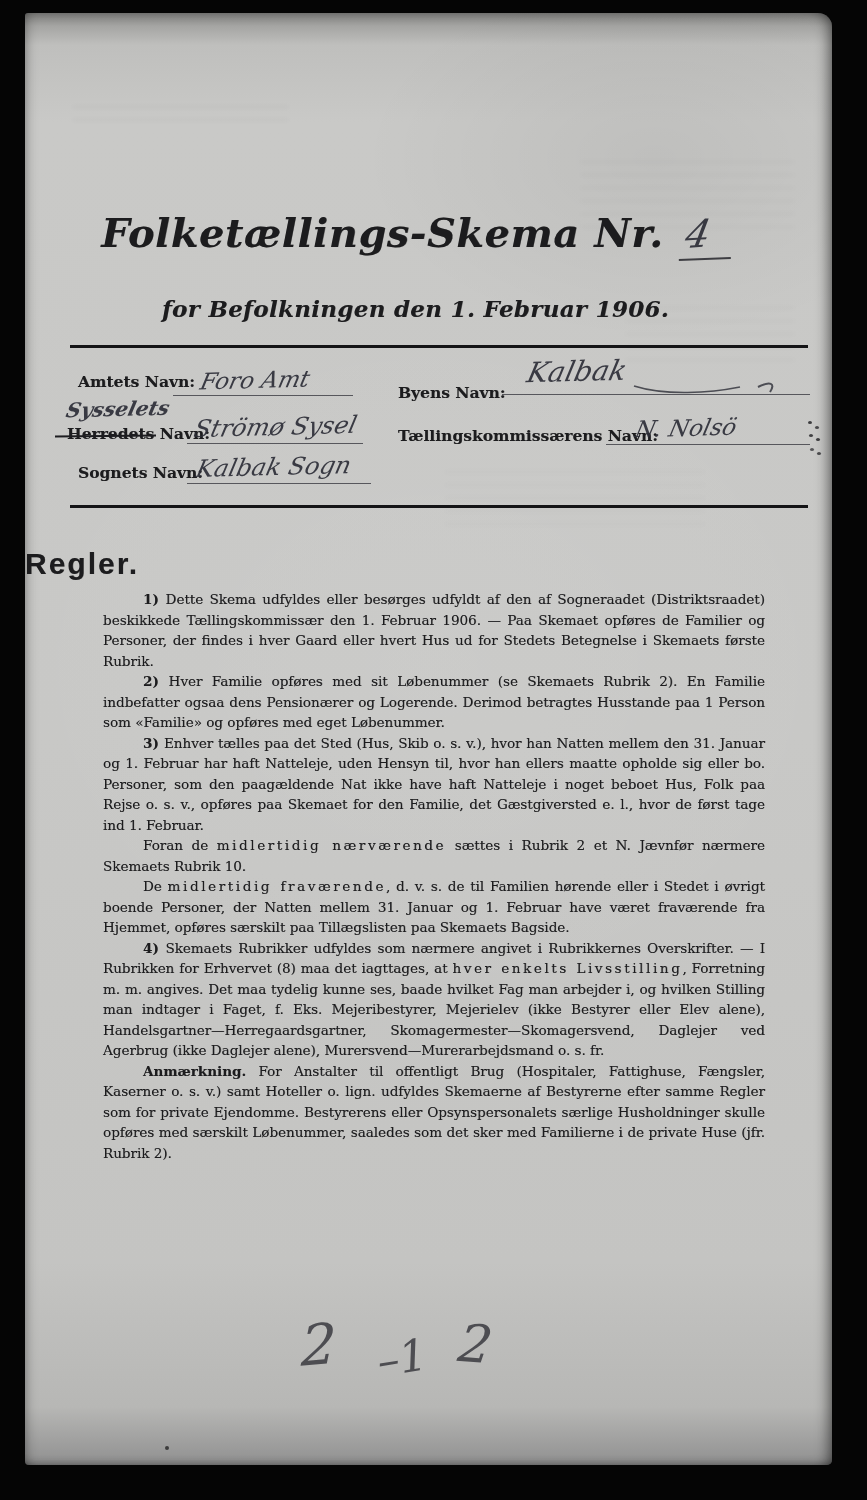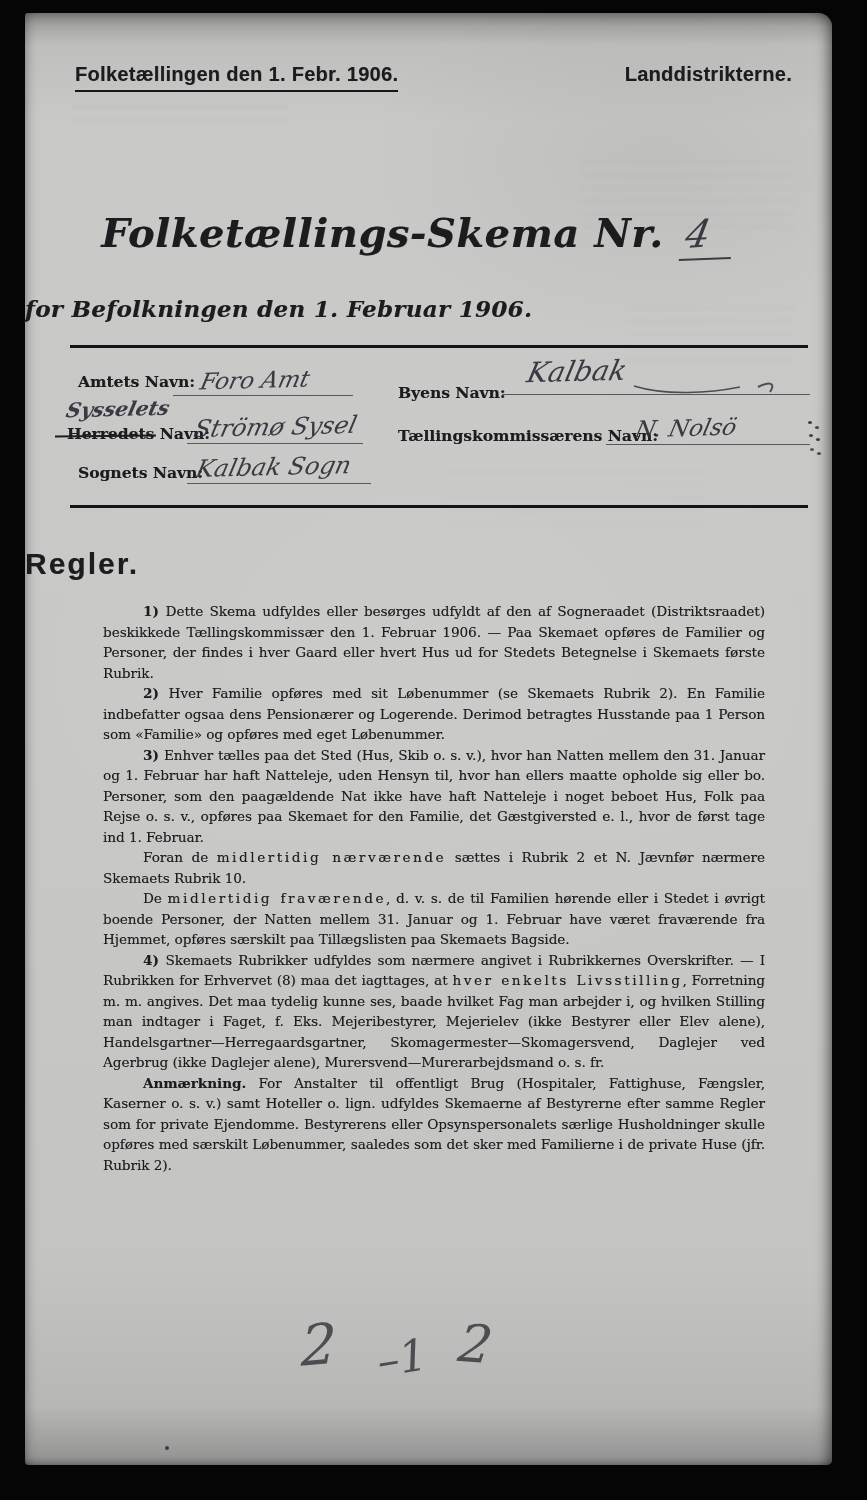--- a/index.html
+++ b/index.html
@@ -42,21 +42,21 @@
     display:flex; justify-content:space-between; align-items:flex-start; }
   .header-left { font:bold 20px/1.2 "Liberation Sans", sans-serif;
     border-bottom:2px solid #17171a; padding-bottom:4px; letter-spacing:.3px; }
   .header-right { font:bold 20px/1.2 "Liberation Sans", sans-serif; letter-spacing:.3px; }
 
   .title-row { position:absolute; top:199px; left:0; width:100%; text-align:center;
     padding-right:26px; box-sizing:border-box; white-space:nowrap; }
   .title-main { font:bold italic 40px/1 "DejaVu Serif", serif; letter-spacing:.5px; }
   .title-number-wrap { display:inline-block; margin-left:14px; padding:0 20px 2px 8px;
     border-bottom:2.5px solid rgba(38,38,44,0.85); transform:rotate(-2deg); }
-  .subtitle-row { position:absolute; top:282px; left:0; width:100%; text-align:left;
+  .subtitle-row { position:absolute; top:282px; left:0; width:100%; text-align:center;
     padding-right:26px; box-sizing:border-box; }
   .subtitle { font:bold italic 23px/1.2 "DejaVu Serif", serif; letter-spacing:.3px; }
 
   .hr { position:absolute; left:45px; width:738px; height:3px; background:#141416; }
   .hr-1 { top:332px; }
   .hr-2 { top:492px; }
 
   
   .field-label { position:absolute; font:bold 15.5px/1.2 "DejaVu Serif", serif; white-space:nowrap; }
   .label-amt  { left:53px;  top:360px; }
@@ -82,21 +82,21 @@
   .hw-herred { position:absolute; left:8px; bottom:2px; font-size:24px; }
   .hw-komm { position:absolute; left:30px; bottom:3px; font-size:23px; }
   .hw-sogn { position:absolute; left:10px; bottom:2px; font-size:24px; }
   .hw-syssel { font-size:20px; }
   .flourish { position:absolute; left:130px; bottom:-4px; }
 
   
   .regler-heading { position:absolute; top:536px; left:0; width:100%; text-align:left;
     padding-right:20px; box-sizing:border-box;
     font:bold 30px/1 "Liberation Sans", sans-serif; letter-spacing:2px; }
-  .rules { position:absolute; top:588px; left:78px; width:662px;
+  .rules { position:absolute; top:576px; left:78px; width:662px;
     font-size:13.5px; line-height:20.5px; text-align:justify; }
   .rule-para { margin:0; text-indent:40px; }
   .seg-bold { font-weight:bold; }
   .seg-spaced { letter-spacing:2.6px; }
   .seg-normal { }
 
   
   .bottom-marks { position:absolute; top:1293px; left:252px; width:280px; height:110px; }
   .hand-mark { position:absolute; font-family:"DejaVu Serif", serif;
     color:rgba(52,52,58,0.82); font-style:italic; }
@@ -109,24 +109,20 @@
 
 <div class="paper">
 
   <div class="smudge smudge-a"></div>
   <div class="smudge smudge-b"></div>
   <div class="smudge smudge-c"></div>
   <div class="smudge smudge-d"></div>
   <div class="ink-dots"></div>
   <div class="speck"></div>
 
-  <div class="header">
-    <span class="header-left print">Folketællingen den 1. Febr. 1906.</span>
-    <span class="header-right print">Landdistrikterne.</span>
-  </div>
 
   <div class="title-row">
     <span class="title-main print">Folketællings-Skema Nr.</span><span class="title-number-wrap"><span class="handwriting" style="font-size:38px">4</span></span>
   </div>
 
   <div class="subtitle-row">
     <span class="subtitle print">for Befolkningen den 1. Februar 1906.</span>
   </div>
 
   <div class="hr hr-1"></div>

